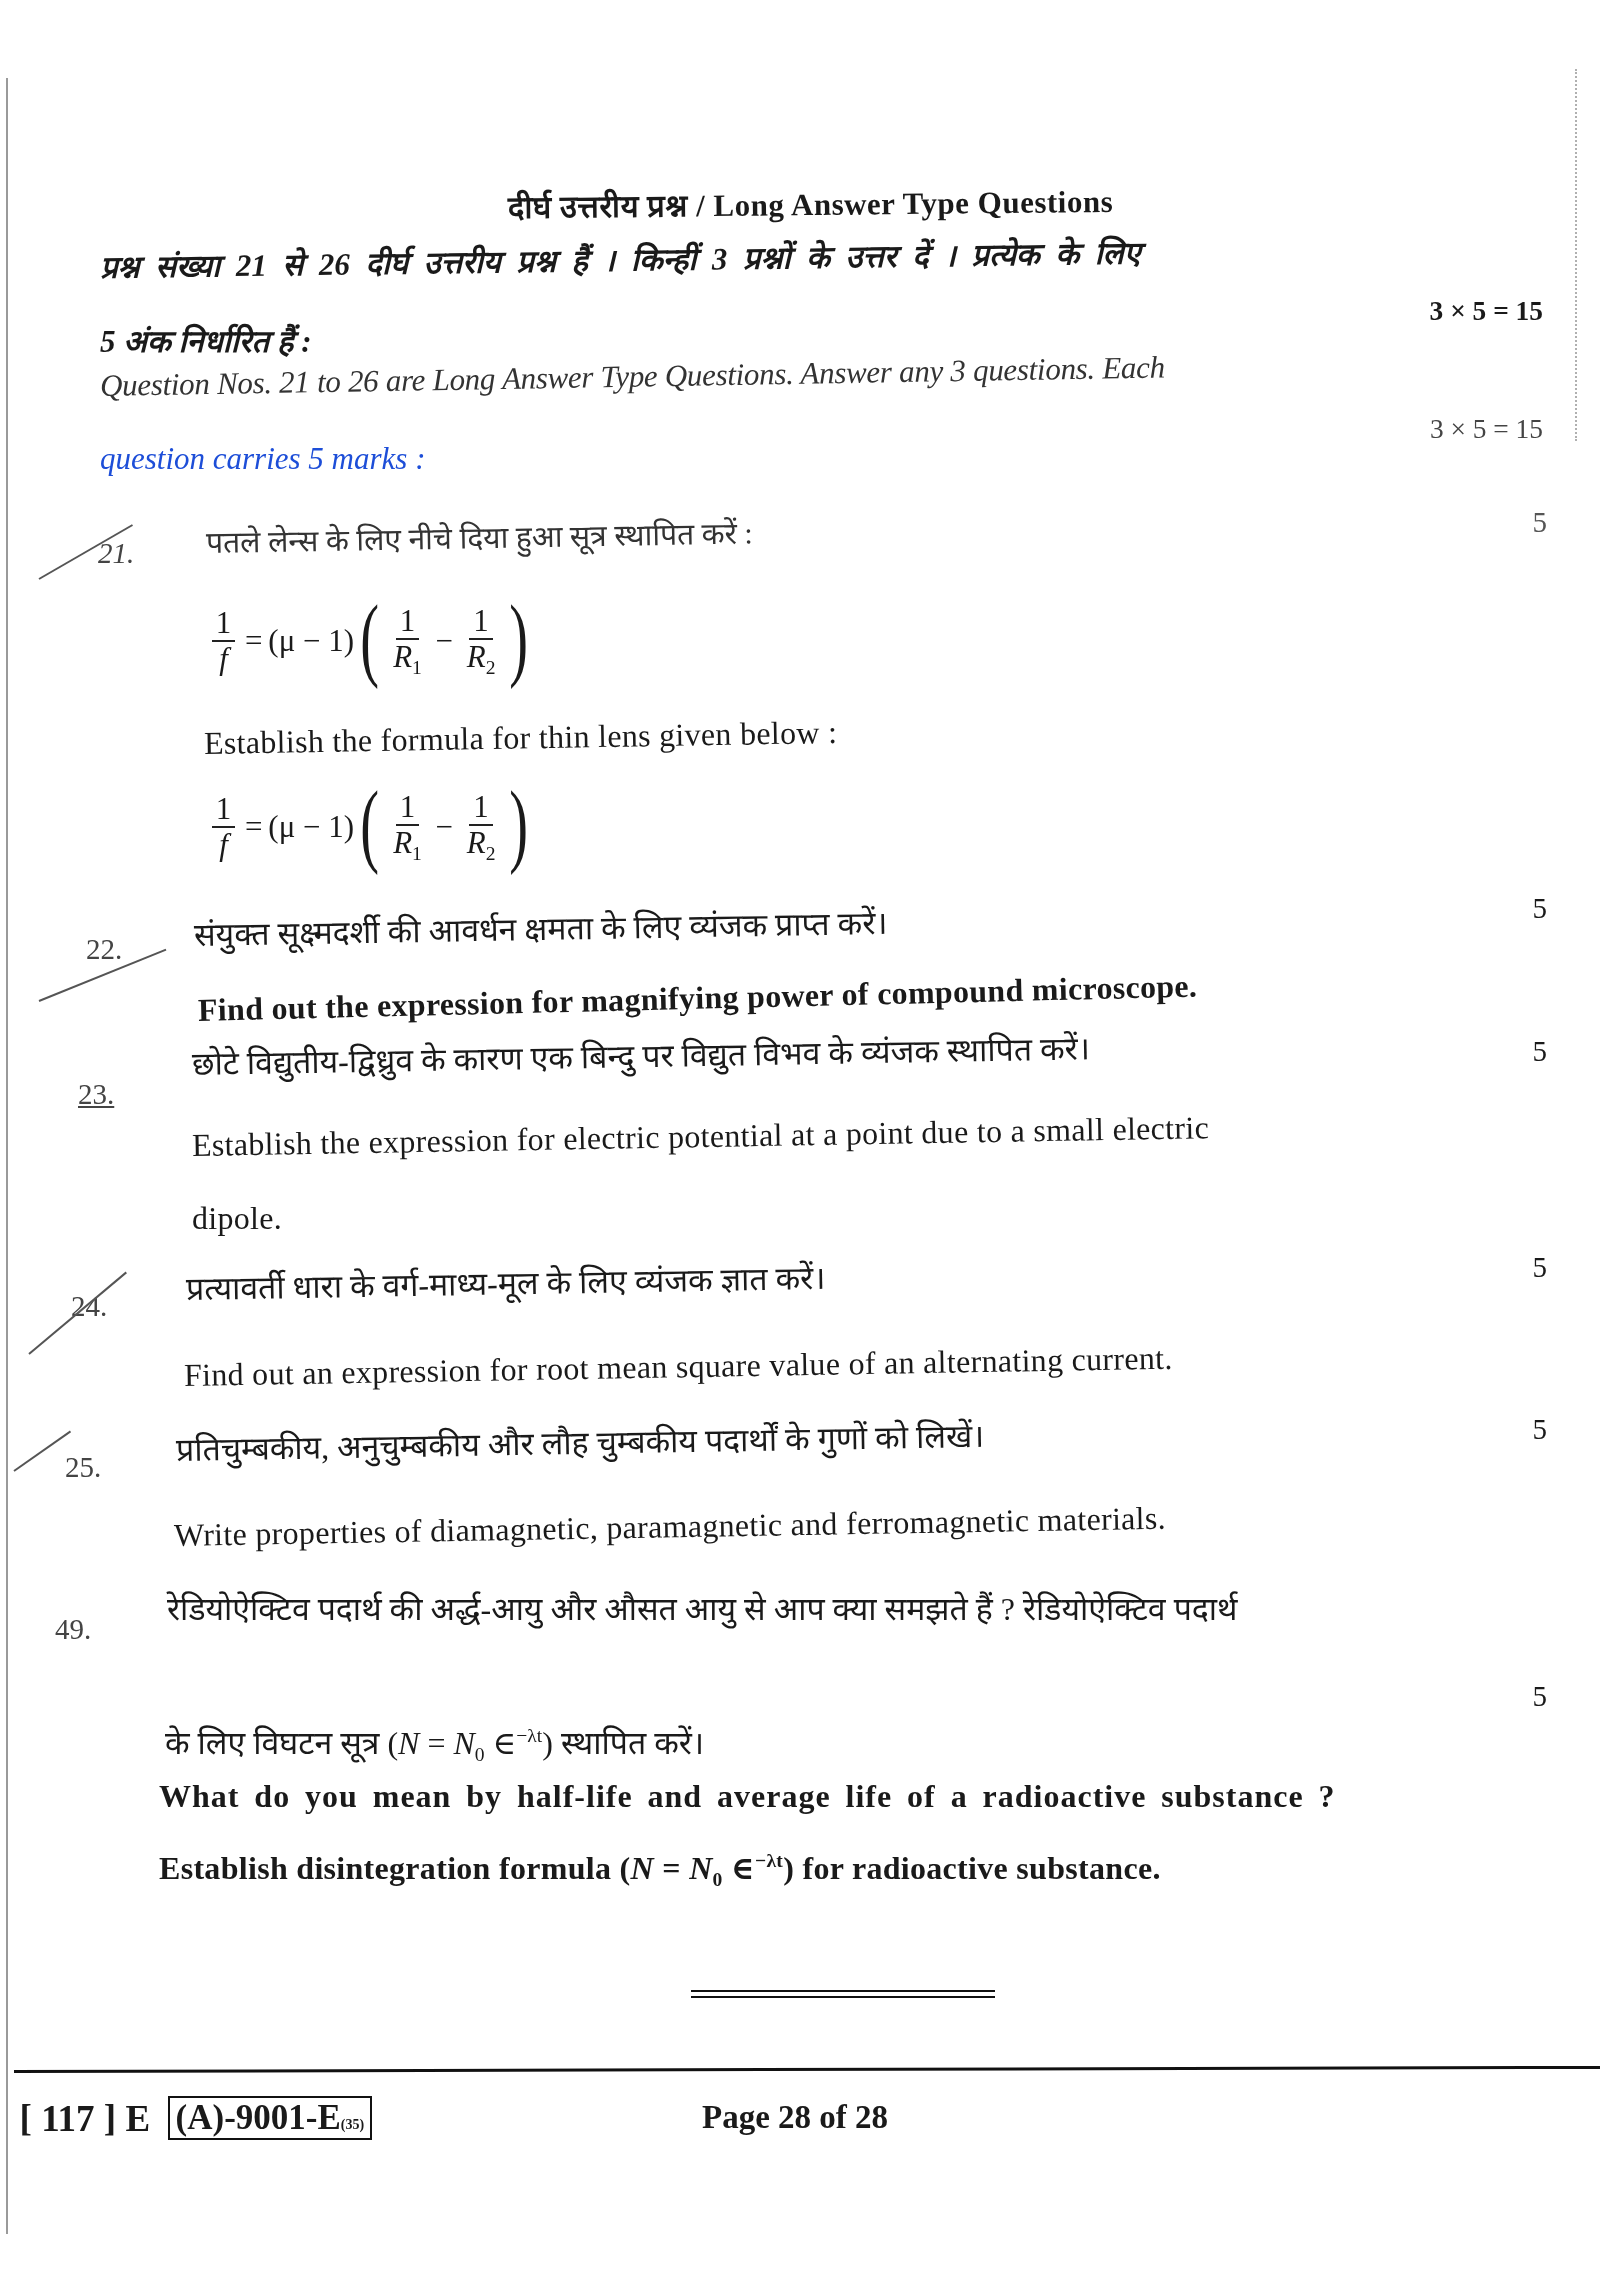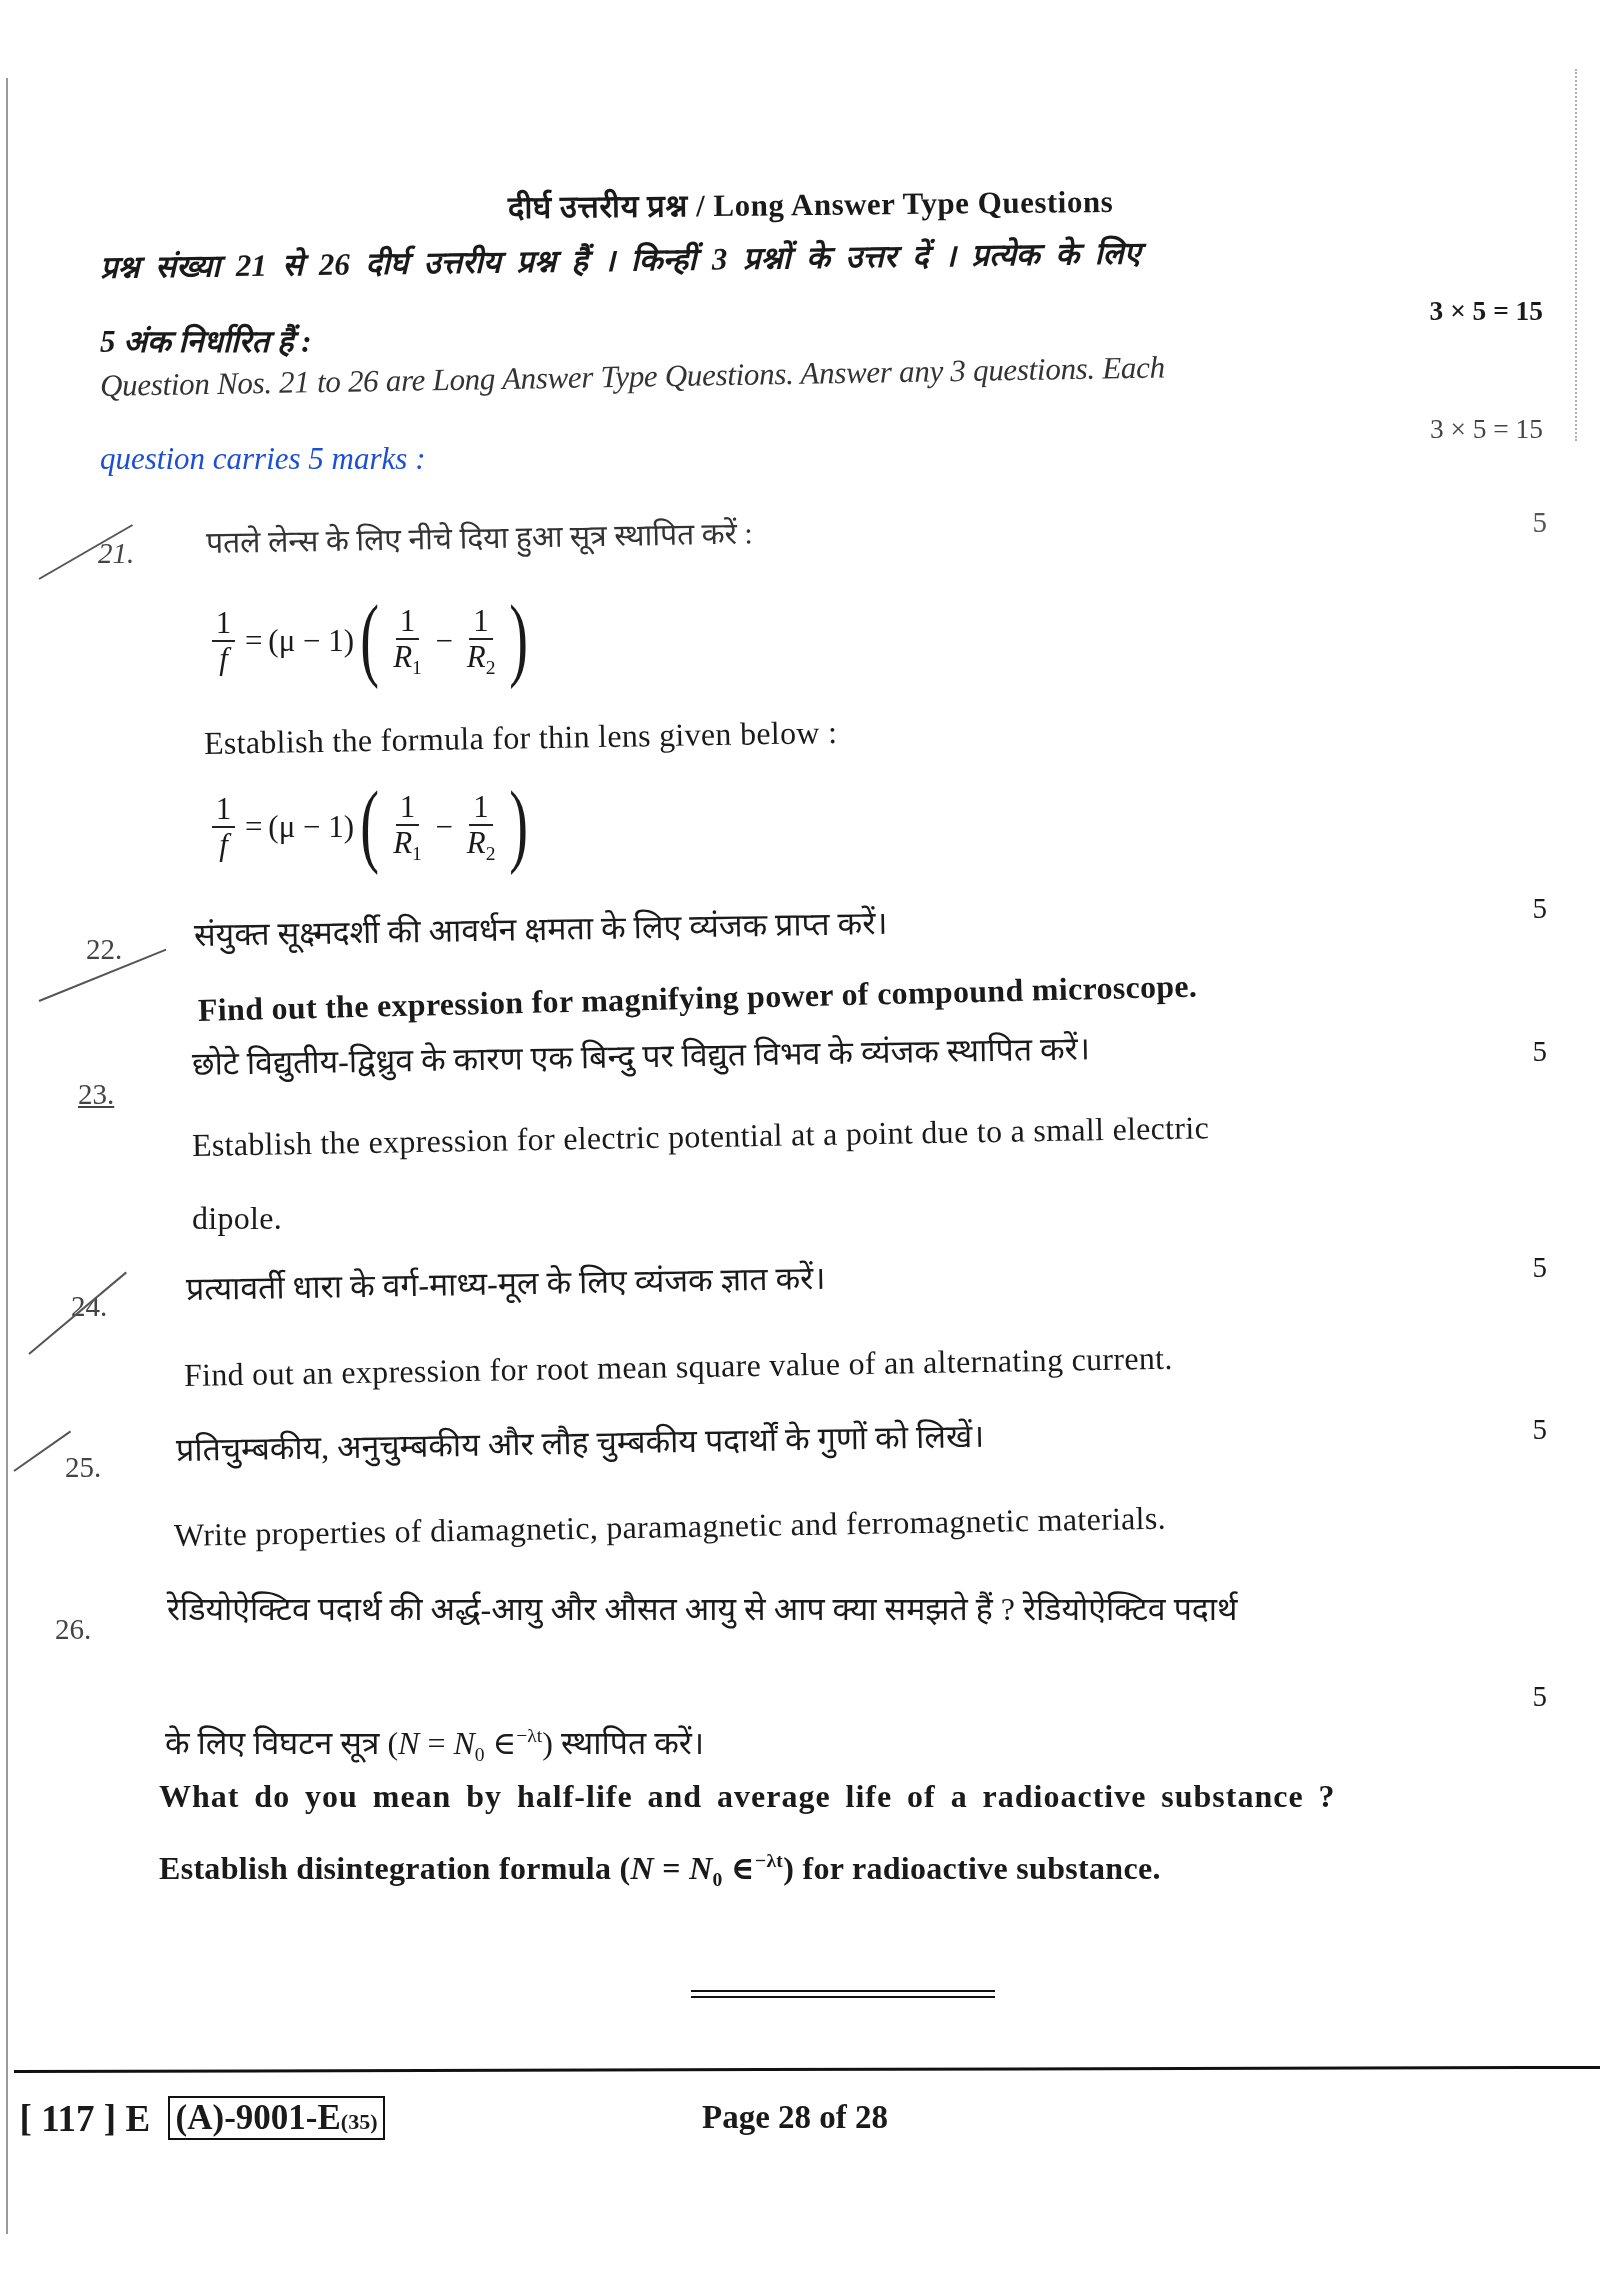--- a/index.html
+++ b/index.html
@@ -149,21 +149,21 @@
       font-size: 37px;
       font-weight: bold;
       font-family: "Liberation Serif", serif;
     }
     .footer .code-box {
       border: 2px solid #111;
       padding: 0 5.9px;
       margin-left: 17.6px;
       font-size: 35px;
     }
-    .footer .code-box small { font-size: 22px; }
+    .footer .code-box small { font-size: 14px; }
     .page-num {
       position: absolute;
       top: 2099px;
       left: 702px;
       font-size: 33px;
       font-weight: bold;
       font-family: "Liberation Serif", serif;
     }
   </style>
 </head>
@@ -249,21 +249,21 @@
 <div class="qmarks" style="top:1251px;">5</div>
 <div class="qtext-hi tilt" style="top:1266px; left:186px;">प्रत्यावर्ती धारा के वर्ग-माध्य-मूल के लिए व्यंजक ज्ञात करें।</div>
 <div class="qtext-en tilt" style="top:1357px; left:184px;">Find out an expression for root mean square value of an alternating current.</div>
 
 <div class="qnum" style="top:1451px; left:65px;">25.</div>
 <div class="pen-mark" style="top:1470px; left:13.7px; width:69px; transform:rotate(-35deg);"></div>
 <div class="qmarks" style="top:1413px;">5</div>
 <div class="qtext-hi tilt" style="top:1427px; left:176px;">प्रतिचुम्बकीय, अनुचुम्बकीय और लौह चुम्बकीय पदार्थों के गुणों को लिखें।</div>
 <div class="qtext-en tilt" style="top:1517px; left:174px;">Write properties of diamagnetic, paramagnetic and ferromagnetic materials.</div>
 
-<div class="qnum" style="top:1613px; left:55px;">26.</div>
+<div class="qnum" style="top:1613px; left:55px;">49.</div>
 <div class="qtext-hi" style="top:1586px; left:167px;">रेडियोऐक्टिव पदार्थ की अर्द्ध-आयु और औसत आयु से आप क्या समझते हैं ? रेडियोऐक्टिव पदार्थ</div>
 <div class="qmarks" style="top:1680px;">5</div>
 <div class="qtext-hi inline-math" style="top:1684px; left:165px;margin-top:36px;">
   <span>के लिए विघटन सूत्र (</span><i>N</i><span> = </span><i>N</i><sub>0</sub><span> ∈</span><sup>−λt</sup><span>) स्थापित करें।</span>
 </div>
 <div class="qtext-en" style="top:1778px; left:159px; font-weight:bold; letter-spacing:1px; word-spacing:5.9px;">What do you mean by half-life and average life of a radioactive substance ?</div>
 <div class="qtext-en inline-math" style="top:1849px; left:159px; font-weight:bold;">
   <span>Establish disintegration formula (</span><i>N</i><span> = </span><i>N</i><sub>0</sub><span> ∈</span><sup>−λt</sup><span>) for radioactive substance.</span>
 </div>
 

